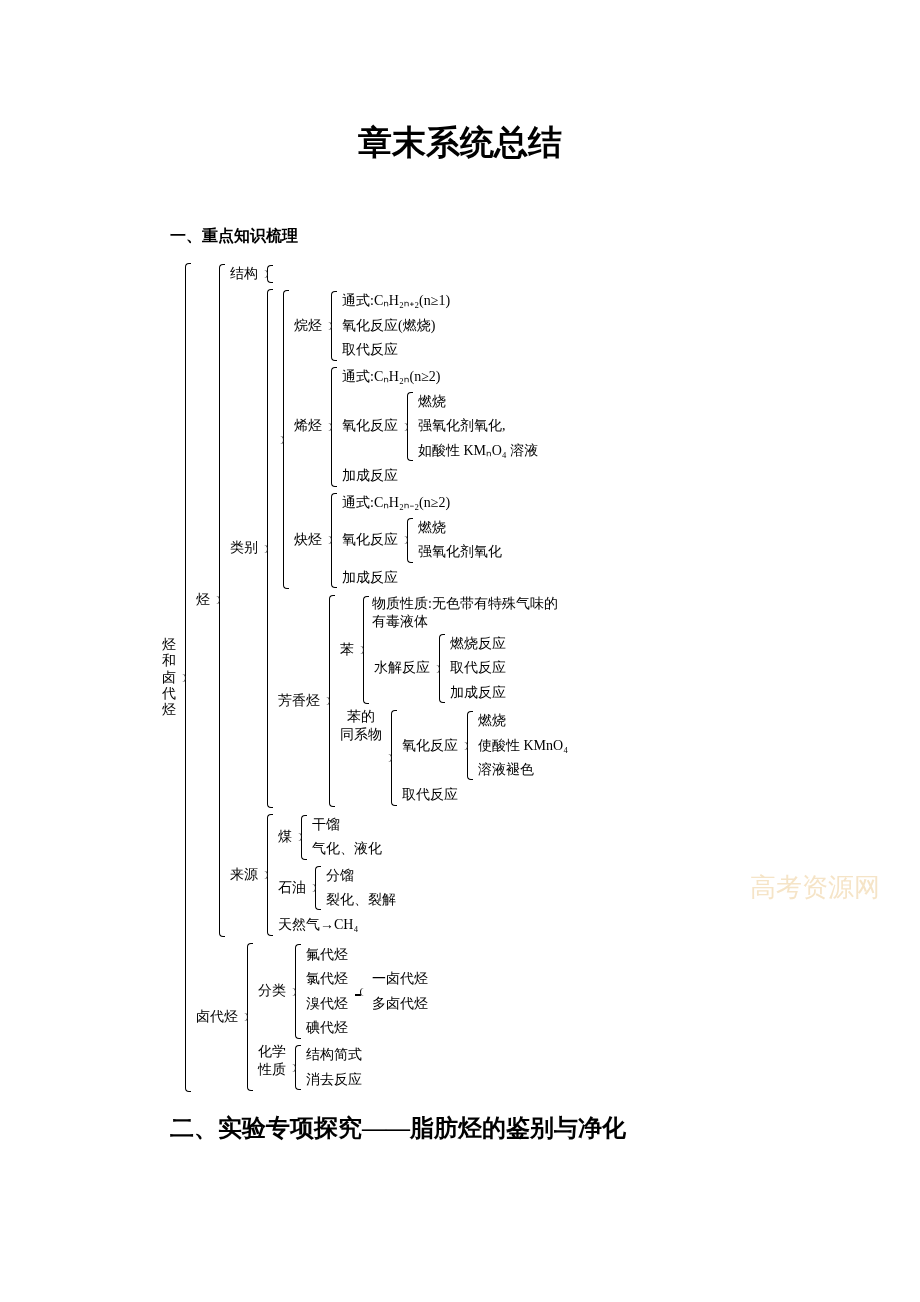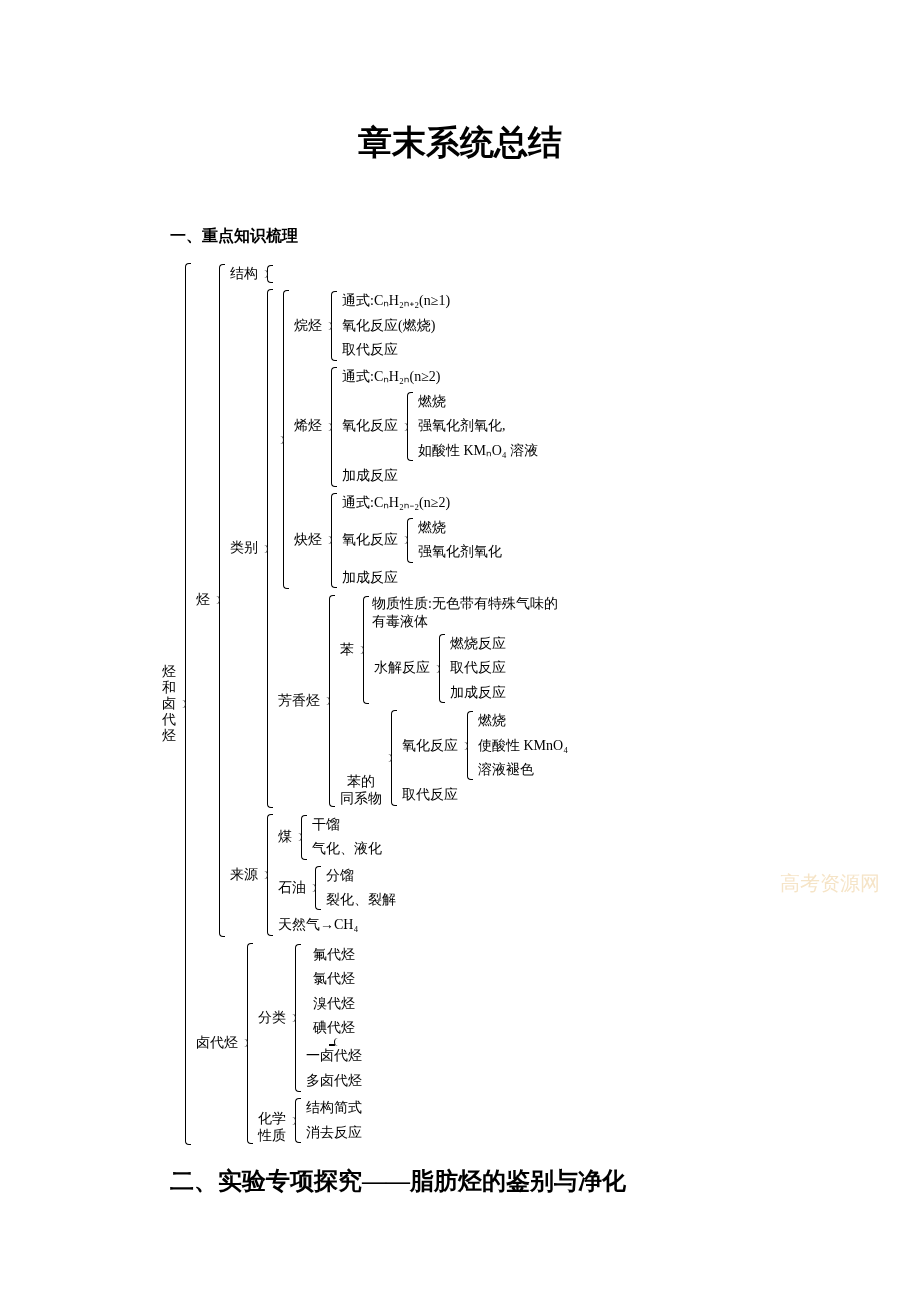--- a/index.html
+++ b/index.html
@@ -111,29 +111,29 @@
     position: absolute;
     right: 0px;
     top: calc(50% - 4px);
     width: 4px; height: 8px;
     border-left: 1px solid #000;
     border-top-left-radius: 4px;
     border-bottom-left-radius: 4px;
     background: #fff;
   }
 
-  .two-line { display:flex; flex-direction:column; justify-content:flex-end; }
+  .two-line { display:flex; flex-direction:column; justify-content:flex-start; }
   .two-line span { line-height:1.25; }
 
   .watermark {
     position: absolute;
     right: 40px;
     top: 870px;
     color: #f2d9b0;
-    font-size: 20px;
+    font-size: 26px;
     font-family: "KaiTi", serif;
     opacity: 0.7;
     pointer-events: none;
   }
 </style>
 </head>
 <body>
 
 <div class="title">章末系统总结</div>
 
@@ -298,21 +298,21 @@
       </div>
 
       <div class="node">
         <div class="label">卤代烃</div>
         <div class="brace"></div>
         <div class="kids">
 
           <div class="node">
             <div class="label">分类</div>
             <div class="brace"></div>
-            <div class="kids" style="flex-direction:column; align-items:center;">
+            <div class="kids" style="flex-direction:row; align-items:center;">
               <div class="kids">
                 <div class="leaf">氟代烃</div>
                 <div class="leaf">氯代烃</div>
                 <div class="leaf">溴代烃</div>
                 <div class="leaf">碘代烃</div>
               </div>
               <div class="rbrace"></div>
               <div class="kids">
                 <div class="leaf">一卤代烃</div>
                 <div class="leaf">多卤代烃</div>

